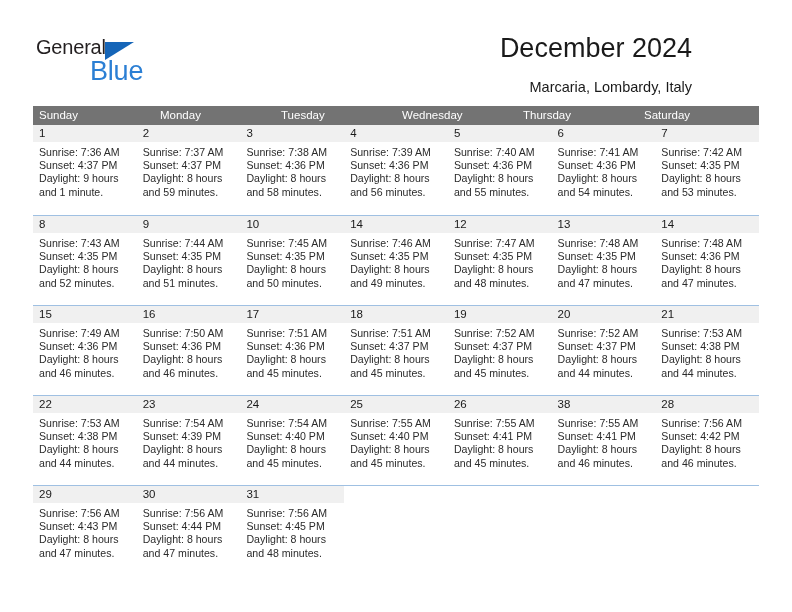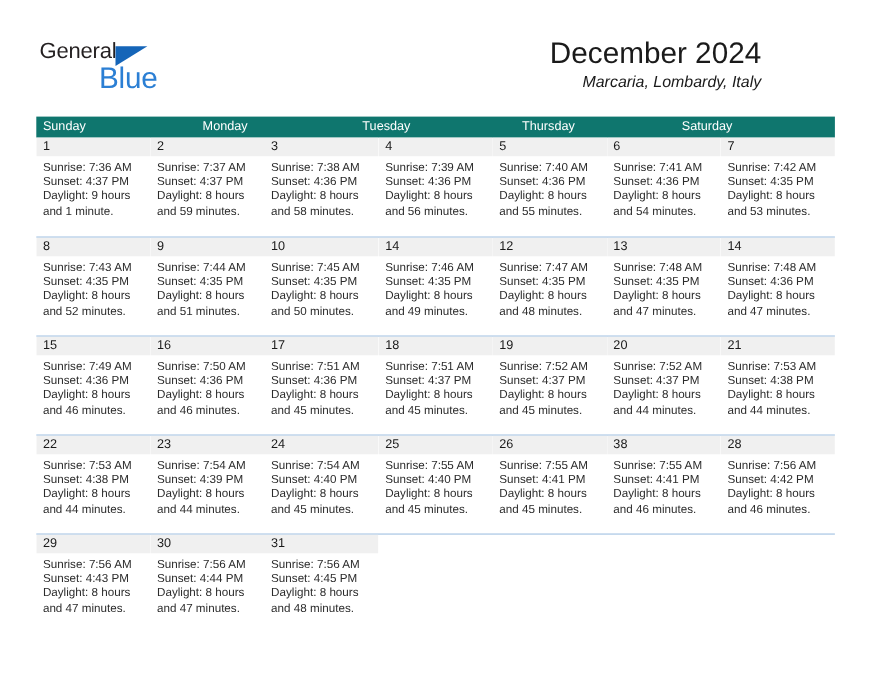--- a/index.html
+++ b/index.html
@@ -76,36 +76,35 @@
     font-size: 27px;
     font-weight: normal;
     color: #1a1a1a;
     line-height: 33px;
     white-space: nowrap;
   }
   .cal-subtitle {
     font-size: 14.5px;
     color: #1a1a1a;
     line-height: 20px;
-    margin-top: 0;
+    margin-top: 12px;
     white-space: nowrap;
-    font-style: italic;
   }
 
   
   .calendar {
     position: absolute;
     left: 33px;
     top: 106px;
     width: 726px;
   }
 
   .weekday-row {
     display: flex;
-    background: #0f766e;
+    background: #737373;
     height: 19px;
   }
   .weekday {
     flex: 1 1 0;
     color: #ffffff;
     font-size: 11.5px;
     line-height: 19px;
     padding-left: 6px;
     box-sizing: border-box;
     white-space: nowrap;
@@ -171,20 +170,21 @@
     </div>
 
   </div>
 
   <div class="calendar">
 
     <div class="weekday-row">
       <div class="weekday">Sunday</div>
       <div class="weekday">Monday</div>
       <div class="weekday">Tuesday</div>
+      <div class="weekday">Wednesday</div>
       <div class="weekday">Thursday</div>
       <div class="weekday">Saturday</div>
     </div>
 
     <div id="weeks-container">
         <div class="week first">
           <div class="daycell">
             <div class="daynum-band">
               <div class="daynum">1</div>
             </div>

